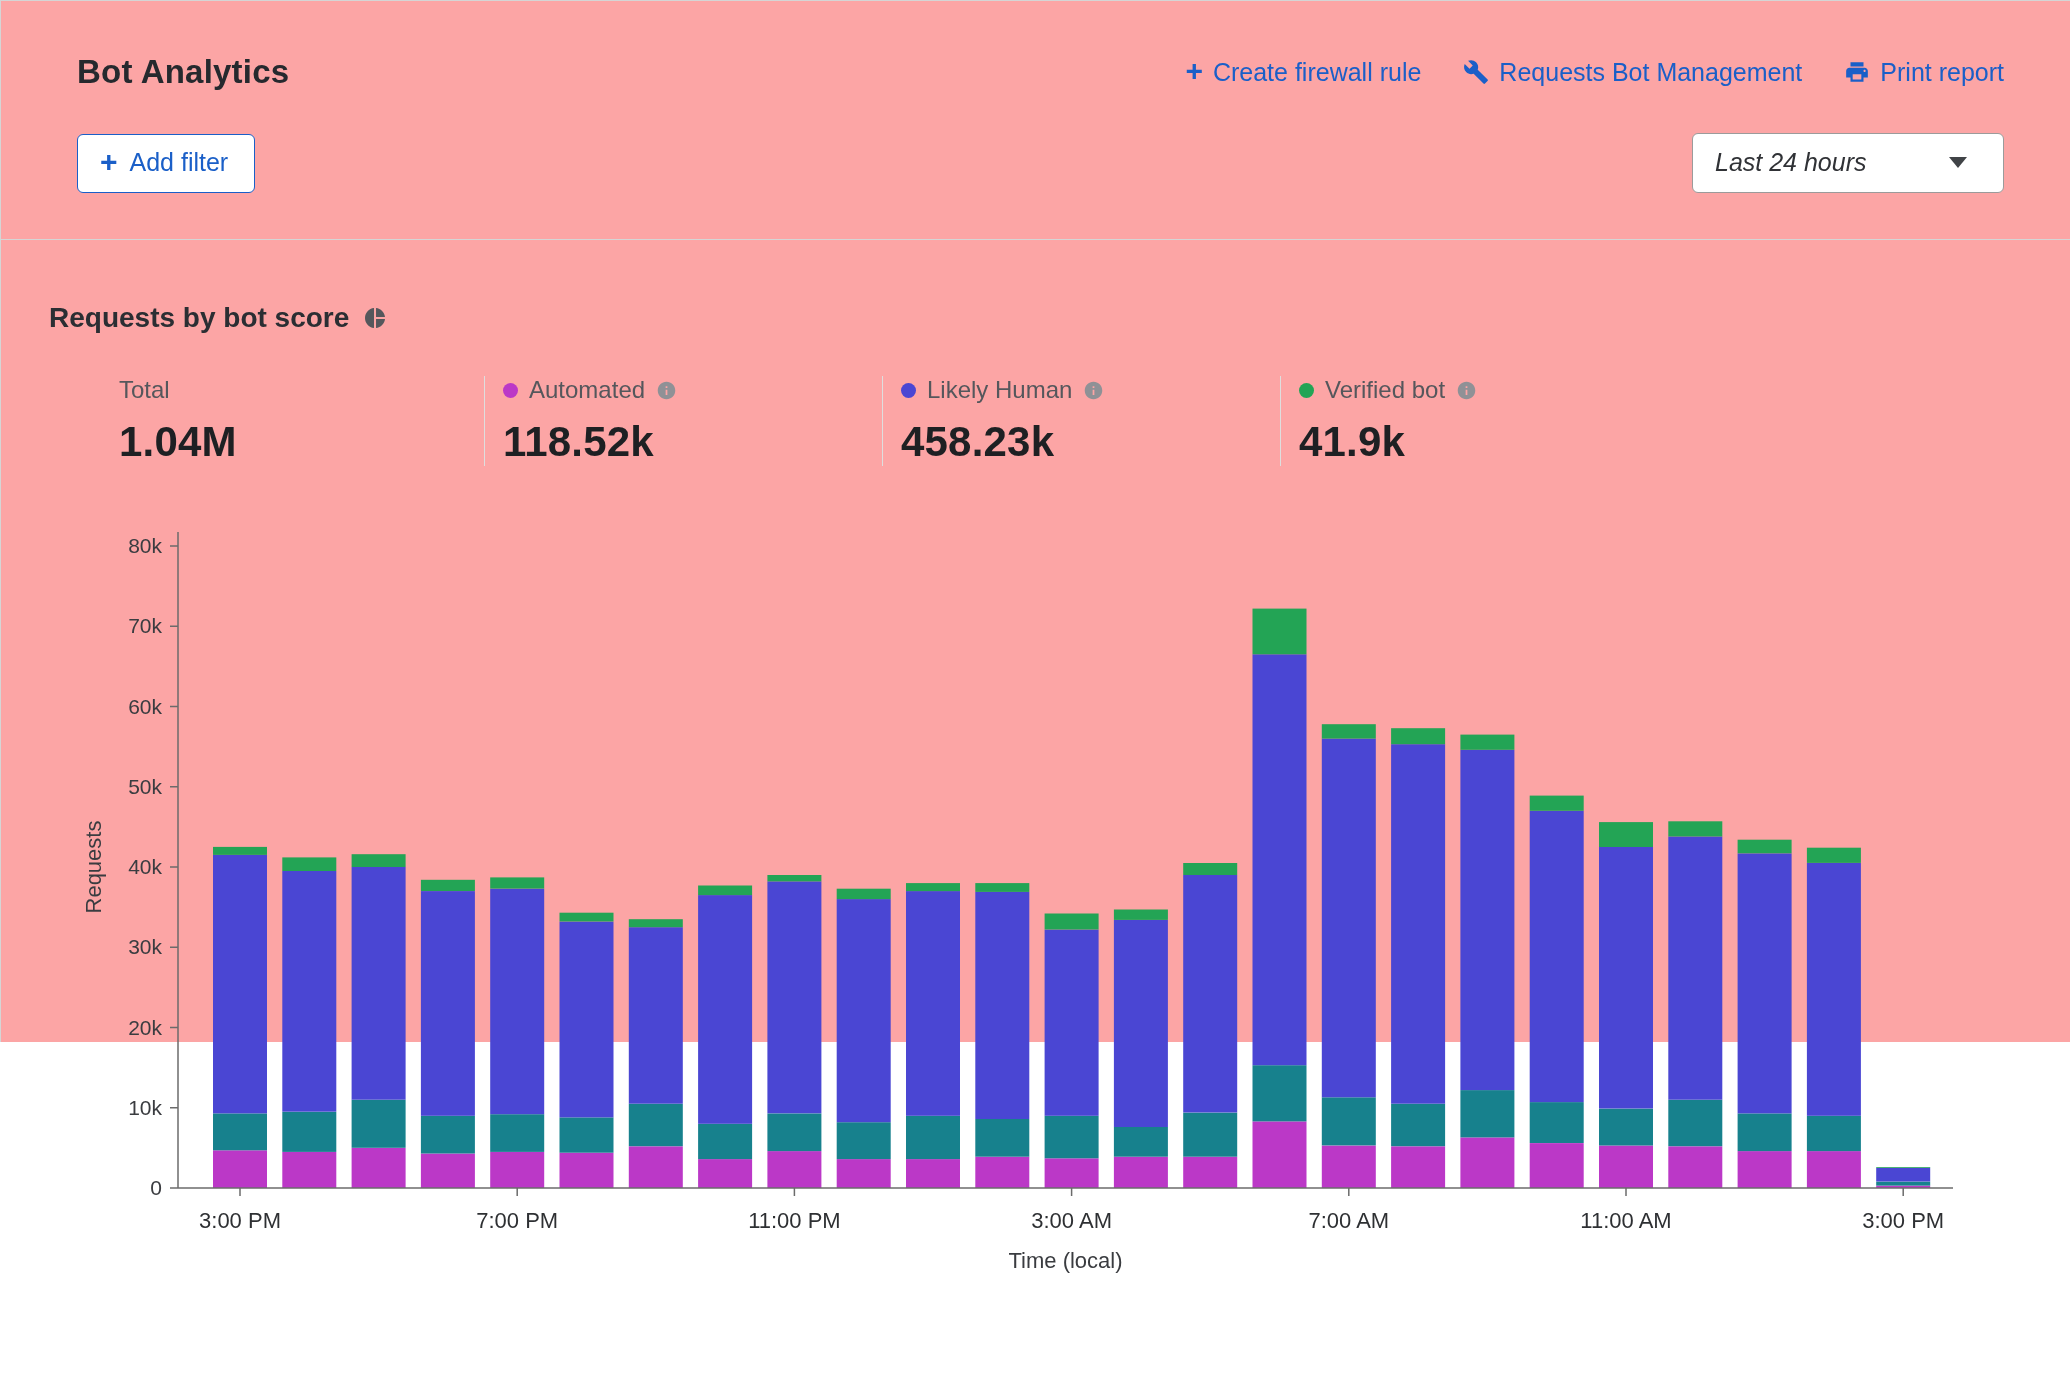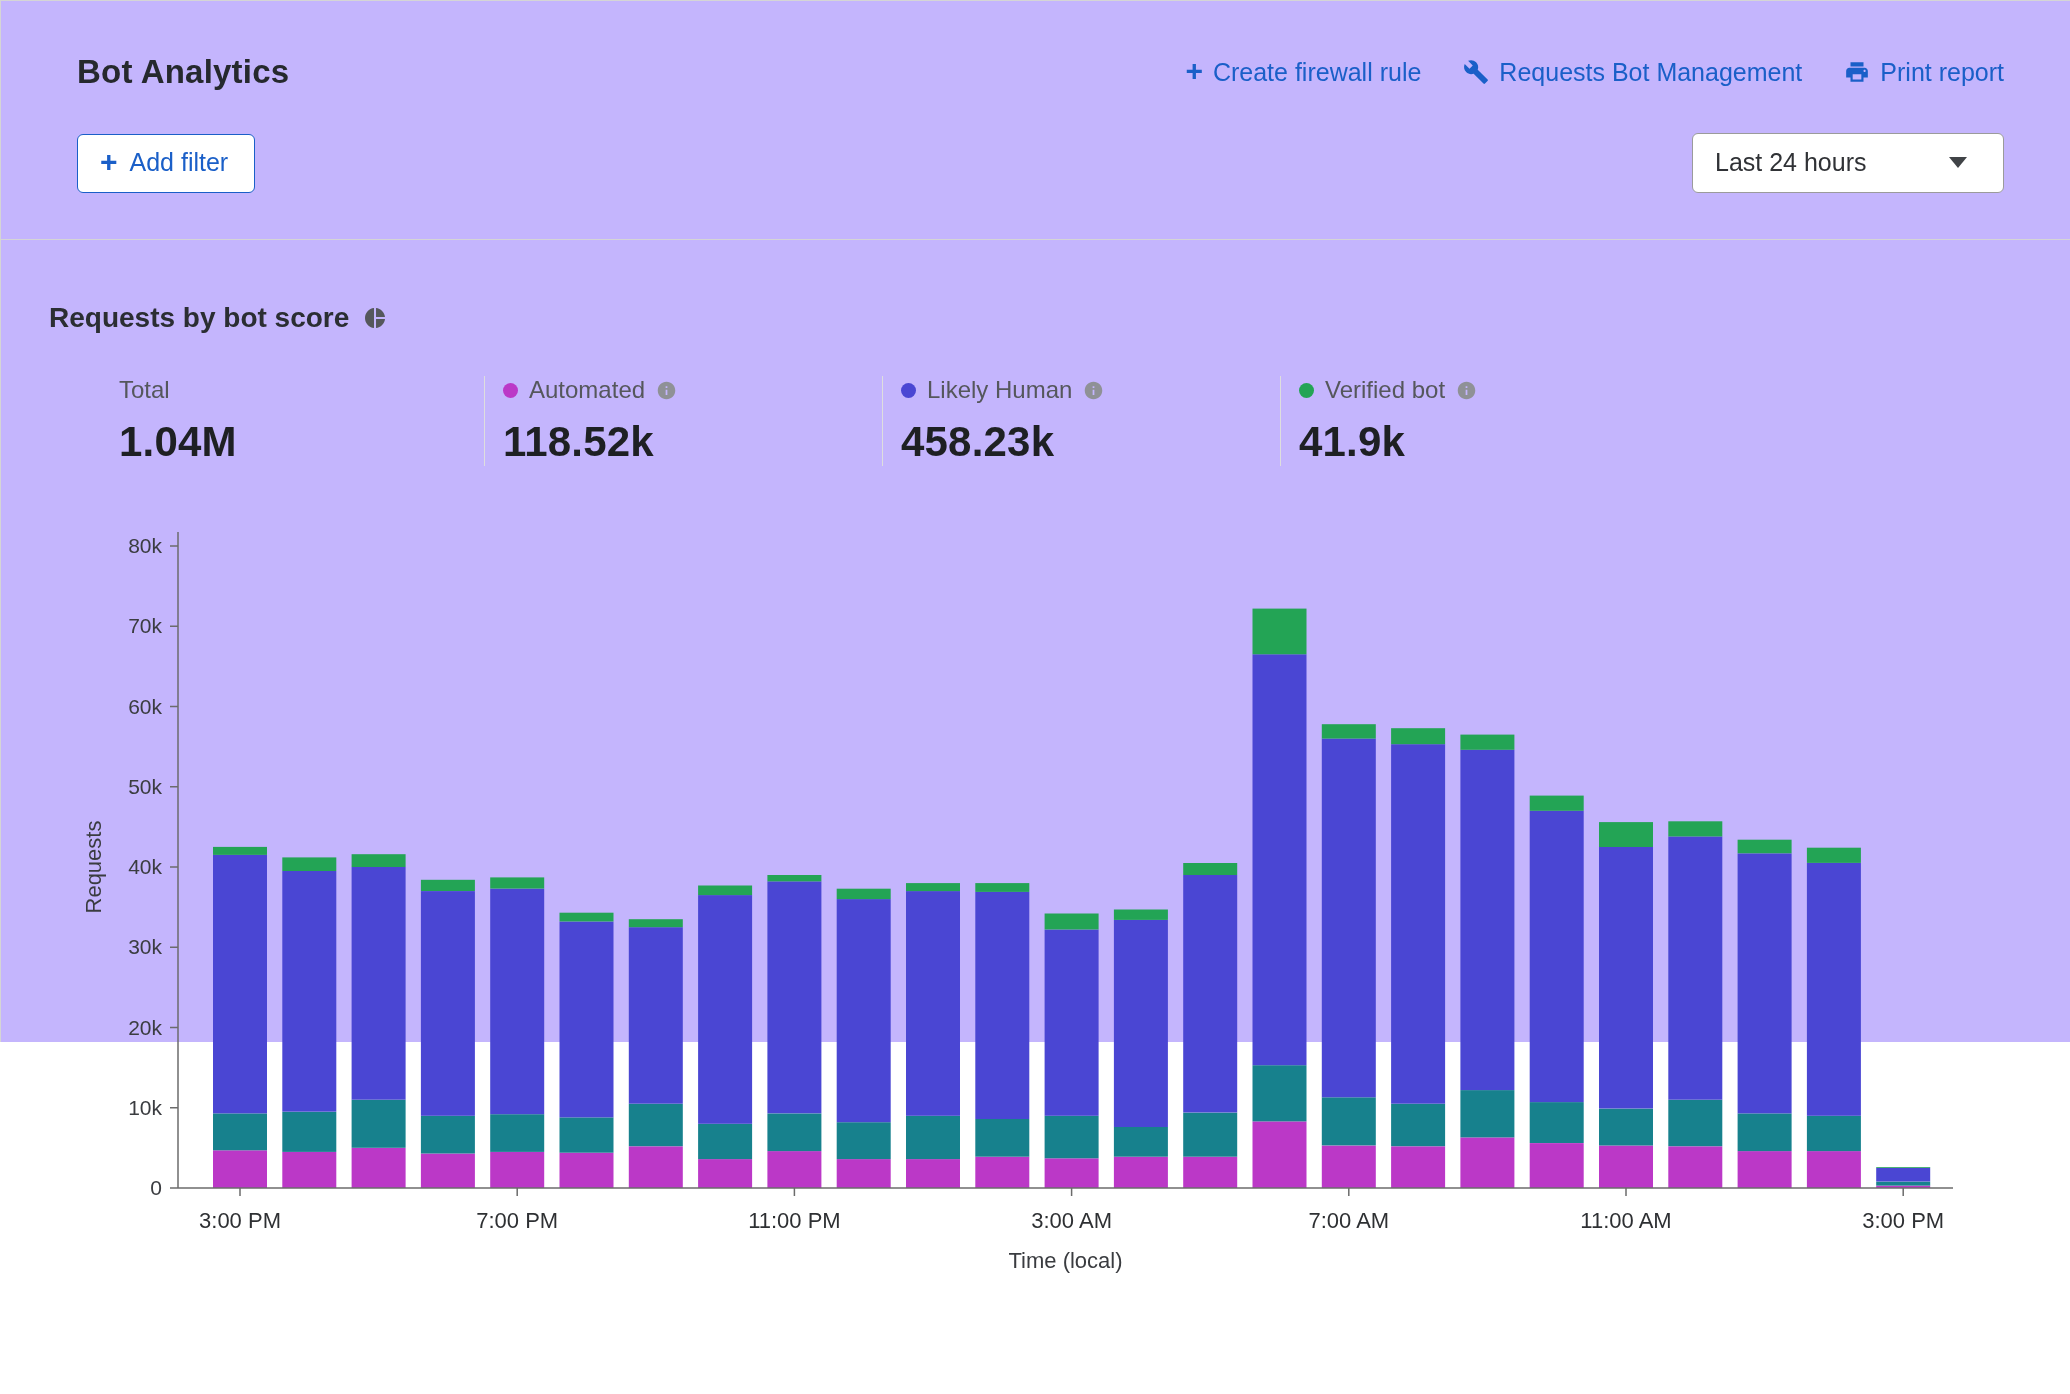--- a/index.html
+++ b/index.html
@@ -1,33 +1,33 @@
 <!DOCTYPE html>
 <html style="--accent: #1a5fc8;"><head>
 <meta charset="utf-8">
 <style>
   * { margin:0; padding:0; box-sizing:border-box; }
   html,body { width:2070px; height:1394px; background:#fff; font-family:"Liberation Sans", sans-serif; color:#222; overflow:hidden; }
-  .page { width:2070px; height:1042px; border-top:1px solid #d5d5d5; border-left:1px solid #d5d5d5; background:#c4b5fd; }
+  .page { width:2070px; height:1042px; border-top:1px solid #d5d5d5; border-left:1px solid #d5d5d5; background:#fca5a5; }
 
   
   header { border-bottom:1px solid #d5d5d5; padding:52px 66px 46px 76px; }
   .header-top { display:flex; justify-content:space-between; align-items:center; }
   .page-title { font-size:33px; font-weight:700; color:#26292e; letter-spacing:.2px; }
   .header-actions { display:flex; align-items:center; gap:42px; }
   .action-link { display:flex; align-items:center; gap:10px; color:var(--accent,#1a5fc8); font-size:25px; cursor:pointer; text-decoration:none; }
   .action-link svg { display:block; }
   .plus-glyph { font-size:30px; font-weight:700; line-height:1; position:relative; top:-1px; }
 
   .header-controls { display:flex; justify-content:space-between; align-items:center; margin-top:42px; }
   .add-filter-btn { display:flex; align-items:center; gap:12px; font-size:25px; color:var(--accent,#1a5fc8);
     background:#fff; border:1px solid var(--accent,#1a5fc8); border-radius:6px; padding:13px 26px 14px 22px; cursor:pointer;
     font-family:"Liberation Sans", sans-serif; }
   .select { display:flex; justify-content:space-between; align-items:center; width:312px; border:1px solid #9b9b9b;
-    border-radius:6px; padding:14px 36px 15px 22px; font-size:25px; color:#303236; cursor:pointer; background:#fff; }
+    border-radius:6px; padding:14px 36px 15px 22px; font-size:25px; color:#303236; cursor:pointer; background:#fff;font-style:italic; }
   .chevron { width:0; height:0; border-left:9px solid transparent; border-right:9px solid transparent; border-top:11px solid #404347; margin-left:14px; }
 
   
   main { padding:0; }
   .section-title-row { display:flex; align-items:center; gap:14px; margin:62px 0 0 48px; }
   .section-title { font-size:28px; font-weight:700; color:#2b2e33; }
   .pie-icon { display:block; }
 
   .stats-row { display:flex; margin-top:42px; padding-left:76px; }
   .stat { width:398px; }

